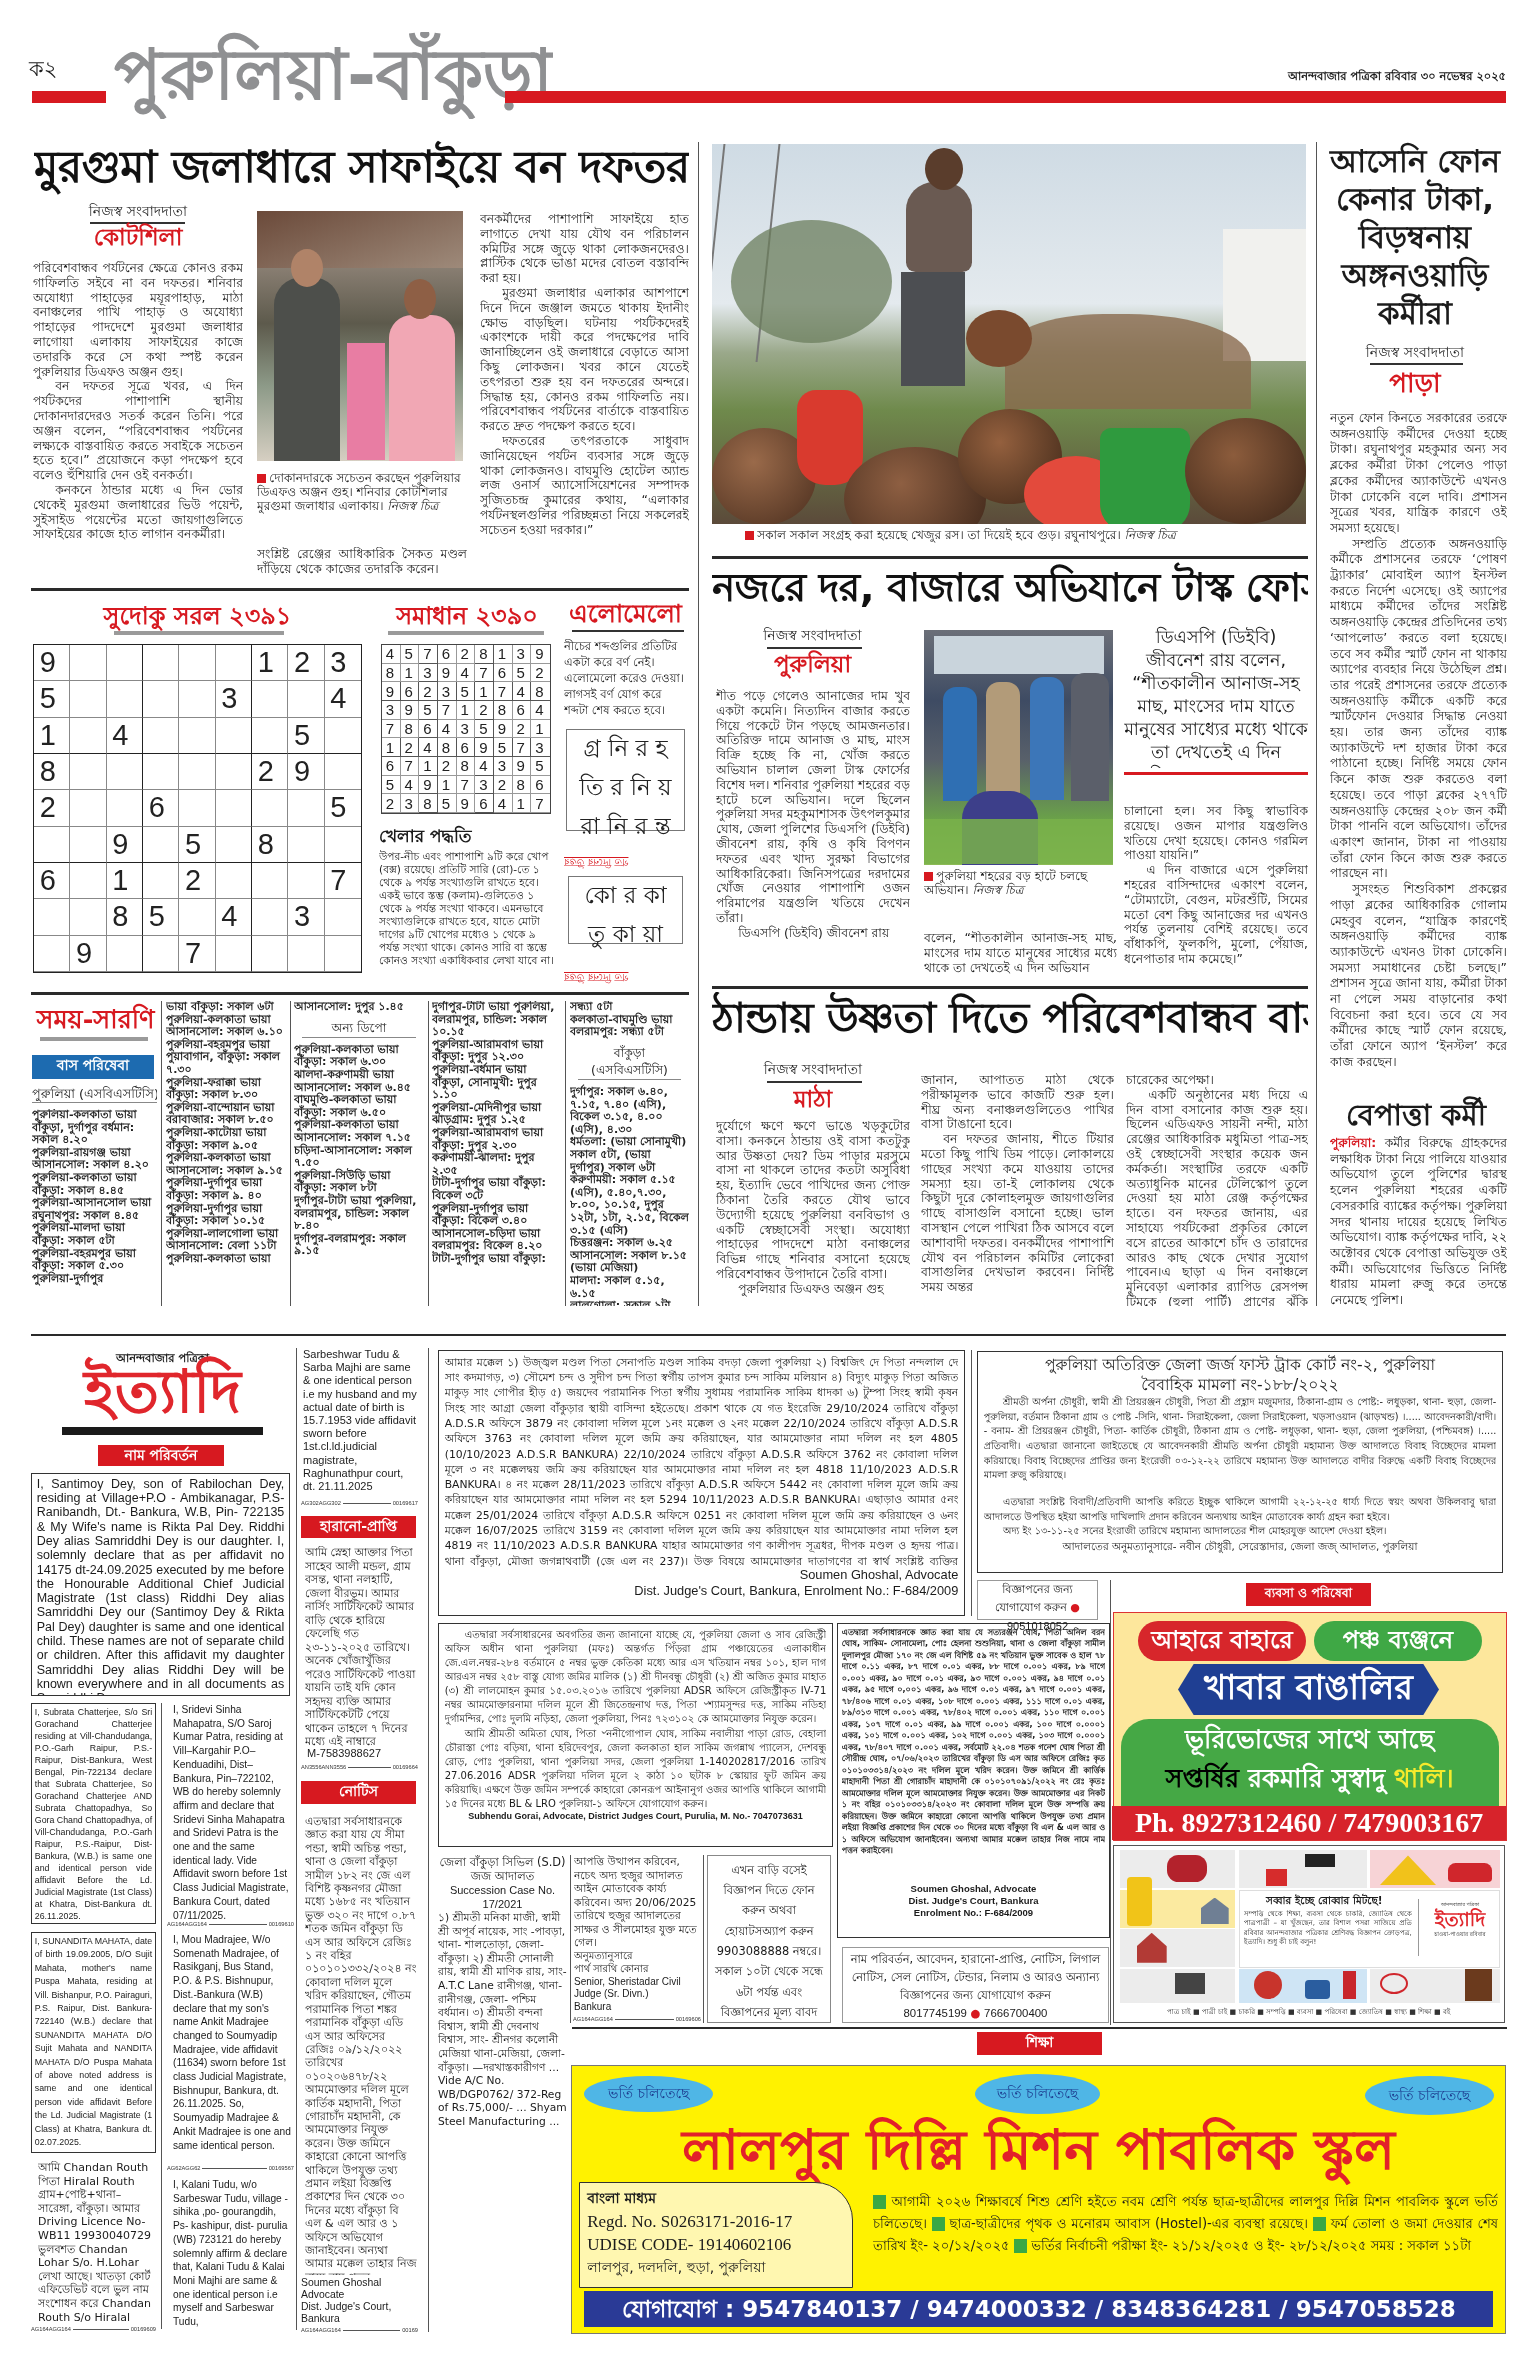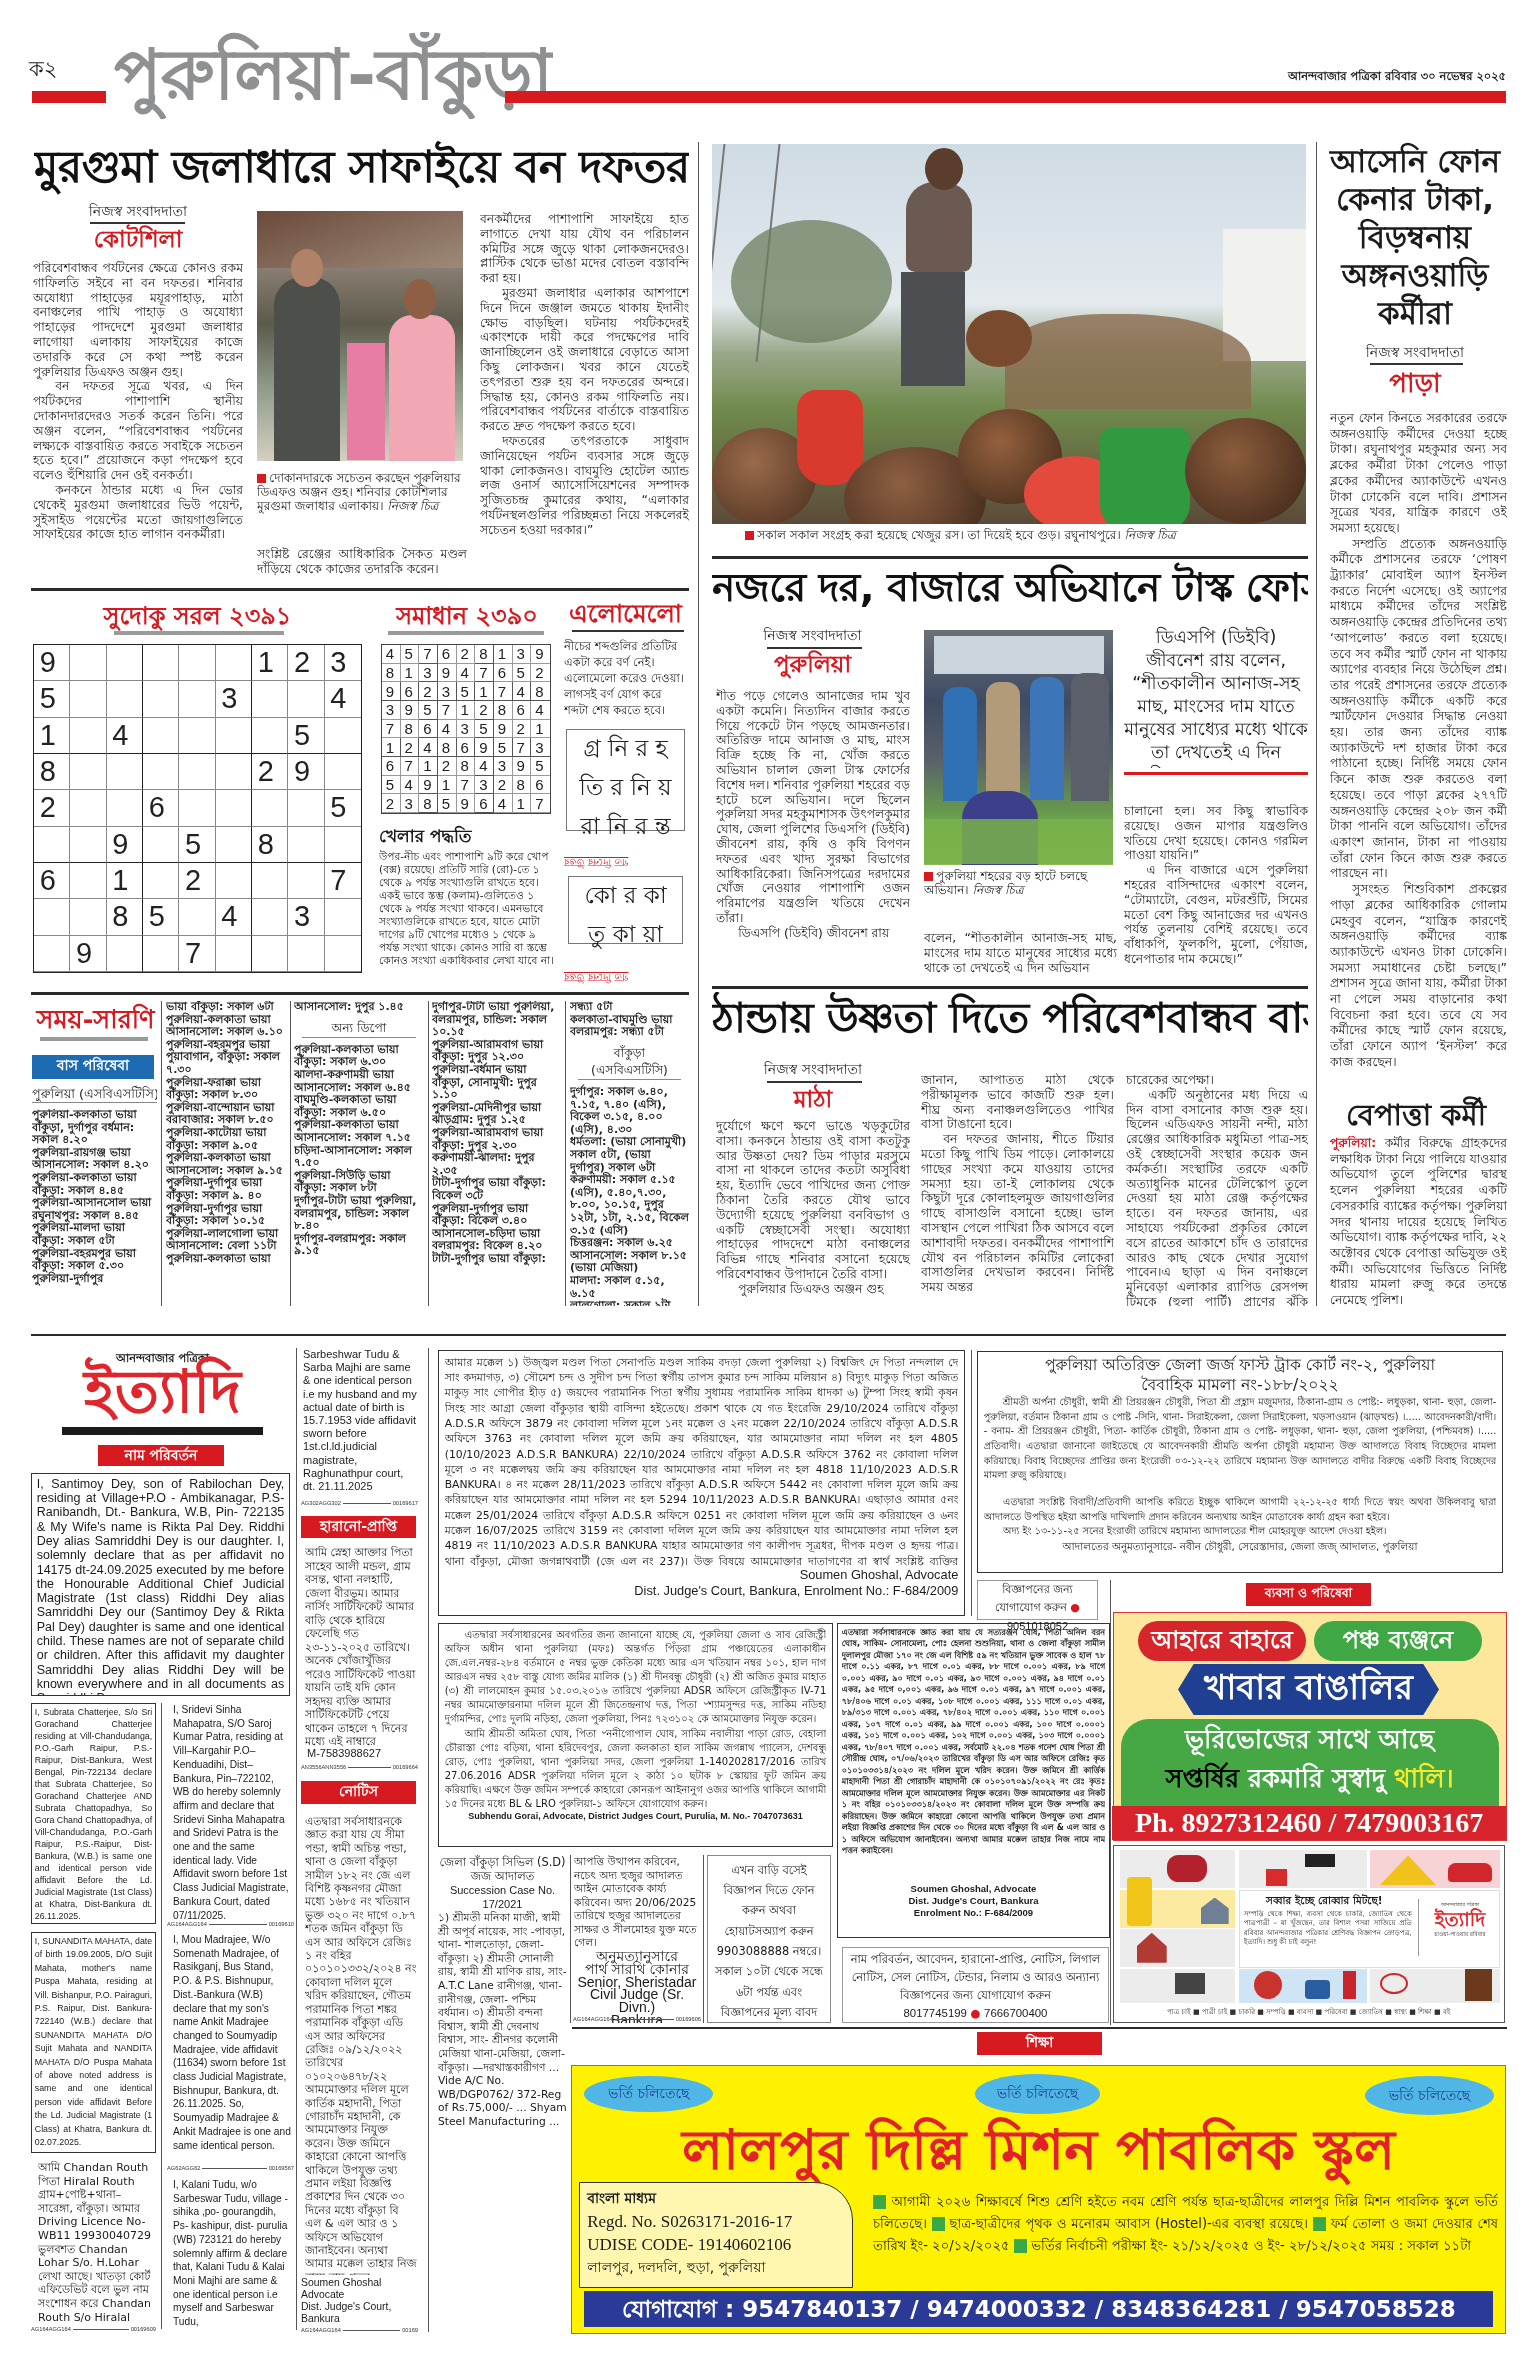--- a/index.html
+++ b/index.html
@@ -53,21 +53,21 @@
 
   <div class="a" style="left:29px;top:53px;font-size:21px;">ক২</div>
   <div class="a redbg" style="left:32px;top:91px;width:74px;height:12.3px;"></div>
   <div class="a hl" style="left:114px;top:32px;font-size:70px;line-height:87px;color:#8f9092;">পুরুলিয়া-বাঁকুড়া</div>
   <div class="a redbg" style="left:505px;top:91px;width:1001px;height:12.3px;"></div>
   <div class="a" style="left:1230px;top:68px;width:276px;text-align:right;font-size:11.4px;font-weight:bold;">আনন্দবাজার পত্রিকা রবিবার ৩০ নভেম্বর ২০২৫</div>
 
   <div class="a hl" style="left:34px;top:138px;width:655px;font-size:44px;line-height:57px;">মুরগুমা জলাধারে সাফাইয়ে বন দফতর</div>
   <div class="a byl" style="left:33px;top:202px;width:210px;">নিজস্ব সংবাদদাতা</div>
   <div class="a rule" style="left:90px;top:222px;width:95px;"></div>
-  <div class="a dl" style="left:33px;top:225px;width:210px;">কোটশিলা</div>
+  <div class="a dl" style="left:33px;top:225px;width:210px;font-family:Liberation Mono, monospace;">কোটশিলা</div>
   <div class="a txt" style="left:33px;top:261px;width:210px;height:316px;">
     <p class="ni">পরিবেশবান্ধব পর্যটনের ক্ষেত্রে কোনও রকম গাফিলতি সইবে না বন দফতর। শনিবার অযোধ্যা পাহাড়ের ময়ূরপাহাড়, মাঠা বনাঞ্চলের পাখি পাহাড় ও অযোধ্যা পাহাড়ের পাদদেশে মুরগুমা জলাধার লাগোয়া এলাকায় সাফাইয়ের কাজে তদারকি করে সে কথা স্পষ্ট করেন পুরুলিয়ার ডিএফও অঞ্জন গুহ।</p>
     <p>বন দফতর সূত্রে খবর, এ দিন পর্যটকদের পাশাপাশি স্থানীয় দোকানদারদেরও সতর্ক করেন তিনি। পরে অঞ্জন বলেন, “পরিবেশবান্ধব পর্যটনের লক্ষ্যকে বাস্তবায়িত করতে সবাইকে সচেতন হতে হবে।” প্রয়োজনে কড়া পদক্ষেপ হবে বলেও হুঁশিয়ারি দেন ওই বনকর্তা।</p>
     <p>কনকনে ঠান্ডার মধ্যে এ দিন ভোর থেকেই মুরগুমা জলাধারের ভিউ পয়েন্ট, সুইসাইড পয়েন্টের মতো জায়গাগুলিতে সাফাইয়ের কাজে হাত লাগান বনকর্মীরা।</p>
   </div>
   <div class="a photo" style="left:257px;top:211px;width:206px;height:250px;background:linear-gradient(180deg,#b8bfc4 0%,#8a7f73 22%,#5d5a4c 45%,#8d9a88 70%,#d6cfc2 100%);">
     <div class="ico" style="left:0;top:0;width:206px;height:57px;background:linear-gradient(160deg,#6b4a3a,#9e8a7a);"></div>
     <div class="ico" style="left:17px;top:66px;width:66px;height:184px;background:#4d4f4b;border-radius:28px 28px 0 0;"></div>
     <div class="ico" style="left:34px;top:38px;width:32px;height:38px;background:#b08368;border-radius:50%;"></div>
     <div class="ico" style="left:132px;top:104px;width:66px;height:146px;background:#f1a7b4;border-radius:23px 23px 0 0;"></div>
@@ -528,21 +528,21 @@
   </div>
 
   <div class="a" style="left:438px;top:1855px;width:129px;height:475px;overflow:hidden;">
     <div style="text-align:center;font-size:11.4px;line-height:14px;">জেলা বাঁকুড়া সিভিল (S.D) জজ আদালত</div>
     <div class="en" style="text-align:center;font-size:11px;line-height:14px;">Succession Case No. 17/2021</div>
     <div class="cls" style="font-size:10.7px;line-height:13.6px;text-align:left;height:416px;">১) শ্রীমতী মনিকা মাজী, স্বামী শ্রী অপূর্ব নায়েক, সাং -পাবড়া, থানা- শালতোড়া, জেলা- বাঁকুড়া। ২) শ্রীমতী সোনালী রায়, স্বামী শ্রী মাণিক রায়, সাং- A.T.C Lane রানীগঞ্জ, থানা- রানীগঞ্জ, জেলা- পশ্চিম বর্ধমান। ৩) শ্রীমতী বন্দনা বিশ্বাস, স্বামী শ্রী দেবনাথ বিশ্বাস, সাং- শ্রীনগর কলোনী মেজিয়া থানা-মেজিয়া, জেলা- বাঁকুড়া। —দরখাস্তকারীগণ ... Vide A/C No. WB/DGP0762/ 372-Reg of Rs.75,000/- ... Shyam Steel Manufacturing ...</div>
   </div>
   <div class="a vr" style="left:570px;top:1855px;height:168px;"></div>
   <div class="a" style="left:574px;top:1855px;width:126px;height:168px;overflow:hidden;">
     <div class="cls" style="font-size:10.6px;line-height:13.5px;text-align:left;height:95px;">আপত্তি উত্থাপন করিবেন, নচেৎ অদ্য হুজুর আদালত আইন মোতাবেক কার্য্য করিবেন। অদ্য 20/06/2025 তারিখে হুজুর আদালতের সাক্ষর ও সীলমোহর যুক্ত মতে গেল।</div>
-    <div class="en" style="text-align:center;font-size:14px;line-height:12.8px;">
+    <div class="en" style="font-size:10px;line-height:12.8px;">
       <div>অনুমত্যানুসারে</div>
       <div>পার্থ সারথি কোনার</div>
       <div>Senior, Sheristadar Civil Judge (Sr. Divn.)</div>
       <div>Bankura</div>
     </div>
   </div>
   <div class="a ref" style="left:573px;top:2016px;width:128px;">
       <span>AG164AGG164</span>
       <span class="ln"></span>
       <span>00169606</span>

